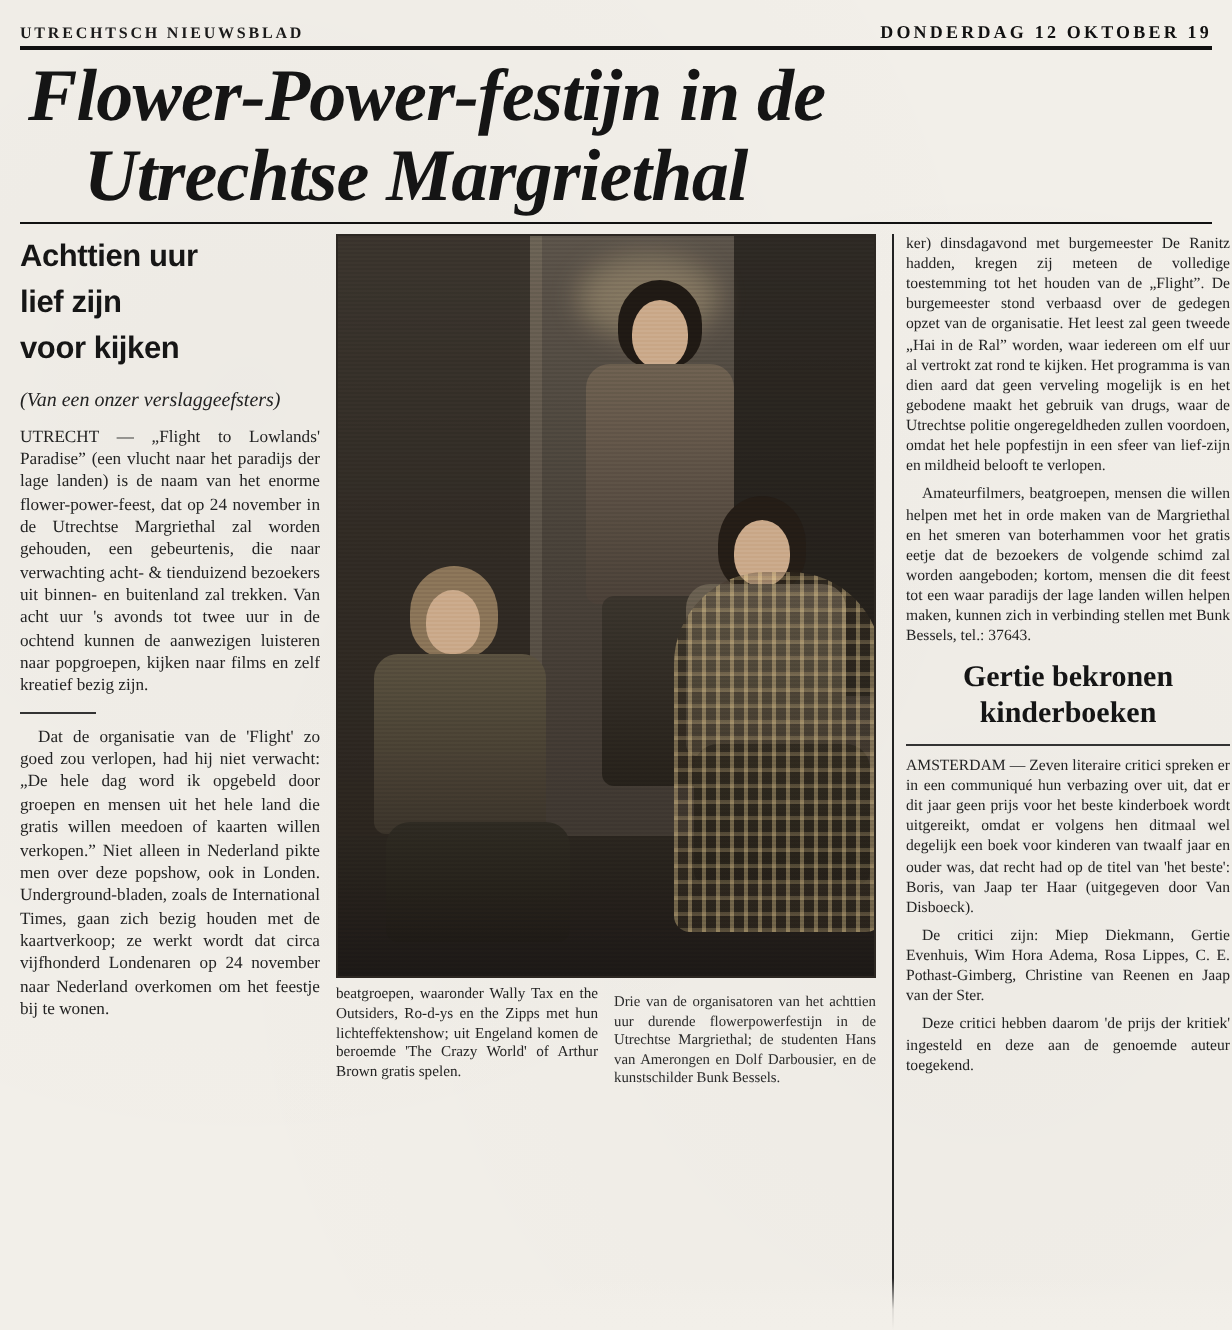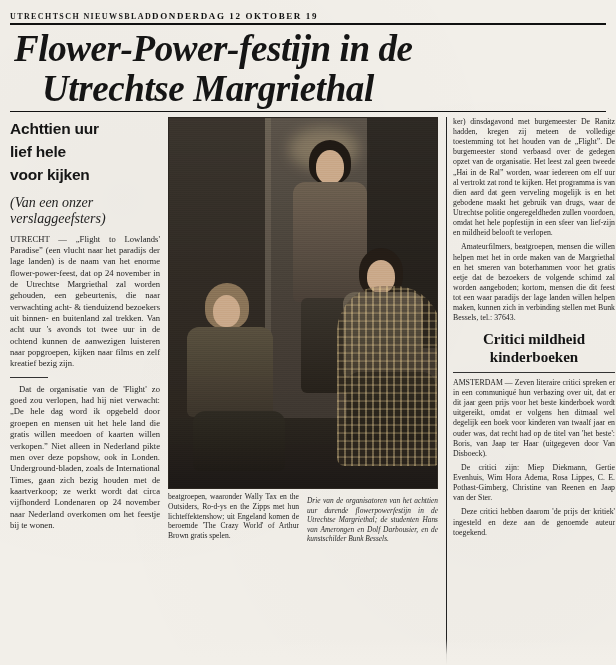--- a/index.html
+++ b/index.html
@@ -21,20 +21,21 @@
     background: #f2efe9;
     background-image:
       radial-gradient(circle at 20% 30%, rgba(0,0,0,0.02), transparent 60%),
       radial-gradient(circle at 80% 70%, rgba(0,0,0,0.02), transparent 60%);
     box-sizing: border-box;
     padding: 6px 10px 0 10px;
   }
   
   .masthead {
     display: flex;
+    justify-content: space-between;
     align-items: flex-end;
     border-bottom: 2px solid #111;
     padding-bottom: 2px;
     height: 15px;
   }
   .masthead .paper {
     font-family: "Liberation Serif", serif;
     font-size: 8px;
     letter-spacing: 1.4px;
     font-weight: bold;
@@ -94,21 +95,21 @@
   .subhead {
     font-family: "Liberation Sans", sans-serif;
     font-weight: bold;
     font-size: 15.5px;
     line-height: 1.5;
     letter-spacing: -0.2px;
     color: #161616;
     margin-bottom: 8px;
   }
   .byline {
-    font-size: 14px;
+    font-size: 10px;
     font-style: italic;
     margin: 2px 0 7px 0;
     color: #222;
   }
   .body-text {
     font-size: 8.6px;
     line-height: 1.32;
     text-align: justify;
     color: #232323;
     hyphens: auto;
@@ -176,21 +177,20 @@
   .grain {
     position: absolute; inset: 0;
     background-image:
       repeating-linear-gradient(0deg, rgba(255,255,255,0.035) 0 1px, rgba(0,0,0,0.035) 1px 2px);
     mix-blend-mode: overlay;
     pointer-events: none;
   }
   .caption {
     font-size: 7.4px;
     line-height: 1.3;
-    font-style: italic;
     text-align: justify;
     color: #2a2a2a;
     padding-top: 4px;
   }
   .cap-cols {
     display: flex;
     gap: 8px;
     padding-top: 3px;
   }
   .cap-cols .c {
@@ -248,21 +248,21 @@
   <div class="headline">
     <div class="l1">Flower-Power-festijn in de</div>
     <div class="l2">Utrechtse Margriethal</div>
   </div>
 
   <div class="grid">
 
     <div class="col-left">
       <div class="subhead">
         <div>Achttien uur</div>
-        <div>lief hele</div>
+        <div>lief zijn</div>
         <div>voor kijken</div>
       </div>
       <div class="byline">(Van een onzer verslaggeefsters)</div>
       <div class="body-text">
         <p class="noindent">UTRECHT — „Flight to Lowlands' Paradise” (een vlucht naar het paradijs der lage landen) is de naam van het enorme flower-power-feest, dat op 24 november in de Utrechtse Margriethal zal worden gehouden, een gebeurtenis, die naar verwachting acht- &amp; tienduizend bezoekers uit binnen- en buitenland zal trekken. Van acht uur 's avonds tot twee uur in de ochtend kunnen de aanwezigen luisteren naar popgroepen, kijken naar films en zelf kreatief bezig zijn.</p>
         <hr class="rule-short">
         <p>Dat de organisatie van de 'Flight' zo goed zou verlopen, had hij niet verwacht: „De hele dag word ik opgebeld door groepen en mensen uit het hele land die gratis willen meedoen of kaarten willen verkopen.” Niet alleen in Nederland pikte men over deze popshow, ook in Londen. Underground-bladen, zoals de International Times, gaan zich bezig houden met de kaartverkoop; ze werkt wordt dat circa vijfhonderd Londenaren op 24 november naar Nederland overkomen om het feestje bij te wonen.</p>
       </div>
     </div>
 
@@ -311,21 +311,21 @@
           <span>Drie van de organisatoren van het achttien uur durende flowerpowerfestijn in de Utrechtse Margriethal; de studenten Hans van Amerongen en Dolf Darbousier, en de kunstschilder Bunk Bessels.</span>
         </div>
       </div>
     </div>
 
     <div class="col-right">
       <div class="r-text">
         <p class="noindent">ker) dinsdagavond met burgemeester De Ranitz hadden, kregen zij meteen de volledige toestemming tot het houden van de „Flight”. De burgemeester stond verbaasd over de gedegen opzet van de organisatie. Het leest zal geen tweede „Hai in de Ral” worden, waar iedereen om elf uur al vertrokt zat rond te kijken. Het programma is van dien aard dat geen verveling mogelijk is en het gebodene maakt het gebruik van drugs, waar de Utrechtse politie ongeregeldheden zullen voordoen, omdat het hele popfestijn in een sfeer van lief-zijn en mildheid belooft te verlopen.</p>
         <p>Amateurfilmers, beatgroepen, mensen die willen helpen met het in orde maken van de Margriethal en het smeren van boterhammen voor het gratis eetje dat de bezoekers de volgende schimd zal worden aangeboden; kortom, mensen die dit feest tot een waar paradijs der lage landen willen helpen maken, kunnen zich in verbinding stellen met Bunk Bessels, tel.: 37643.</p>
       </div>
-      <div class="r-head">Critici mildheid kinderboeken</div>
+      <div class="r-head">Gertie bekronen kinderboeken</div>
       <hr class="hr-thin">
       <div class="r-text">
         <p class="noindent">AMSTERDAM — Zeven literaire critici spreken er in een communiqué hun verbazing over uit, dat er dit jaar geen prijs voor het beste kinderboek wordt uitgereikt, omdat er volgens hen ditmaal wel degelijk een boek voor kinderen van twaalf jaar en ouder was, dat recht had op de titel van 'het beste': Boris, van Jaap ter Haar (uitgegeven door Van Disboeck).</p>
         <p>De critici zijn: Miep Diekmann, Gertie Evenhuis, Wim Hora Adema, Rosa Lippes, C. E. Pothast-Gimberg, Christine van Reenen en Jaap van der Ster.</p>
         <p>Deze critici hebben daarom 'de prijs der kritiek' ingesteld en deze aan de genoemde auteur toegekend.</p>
       </div>
     </div>
 
   </div>
 

